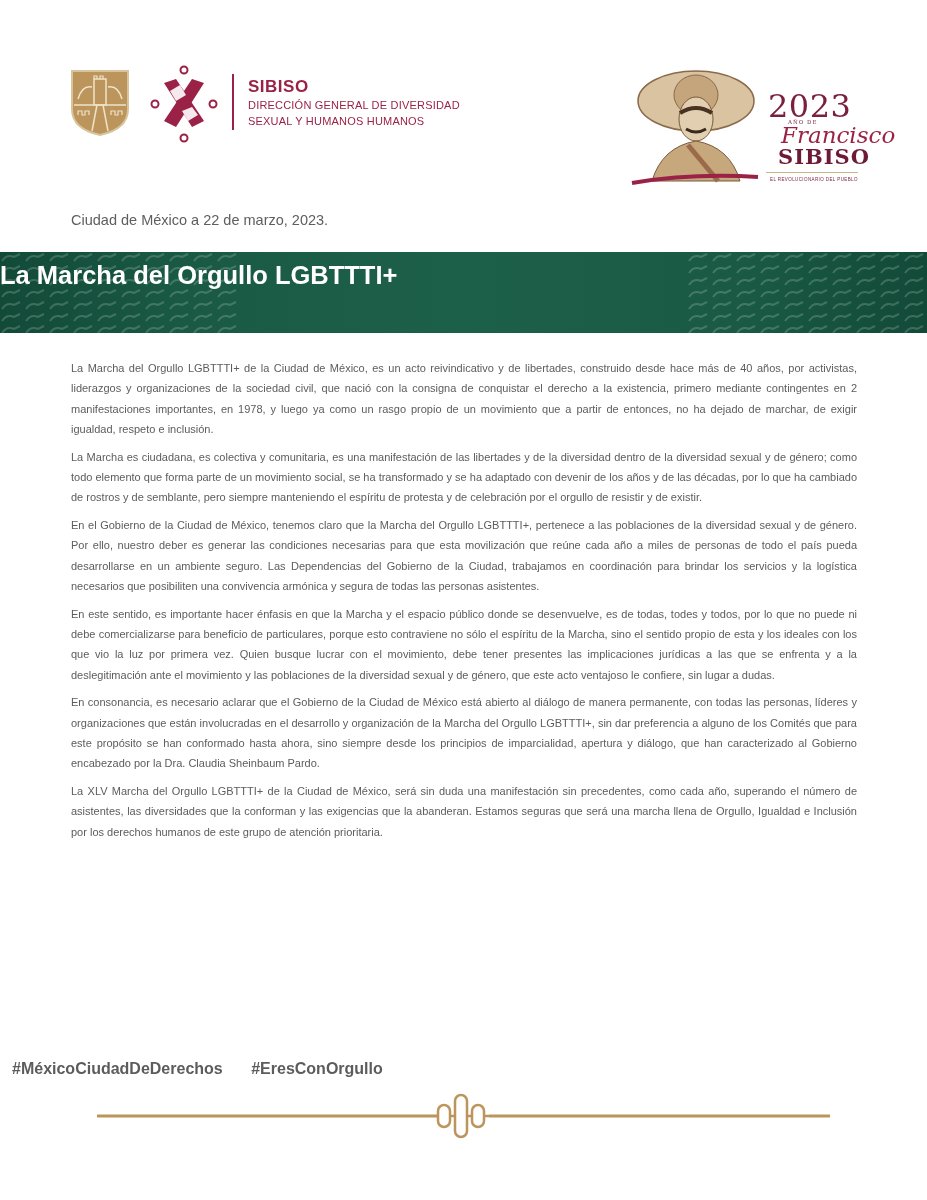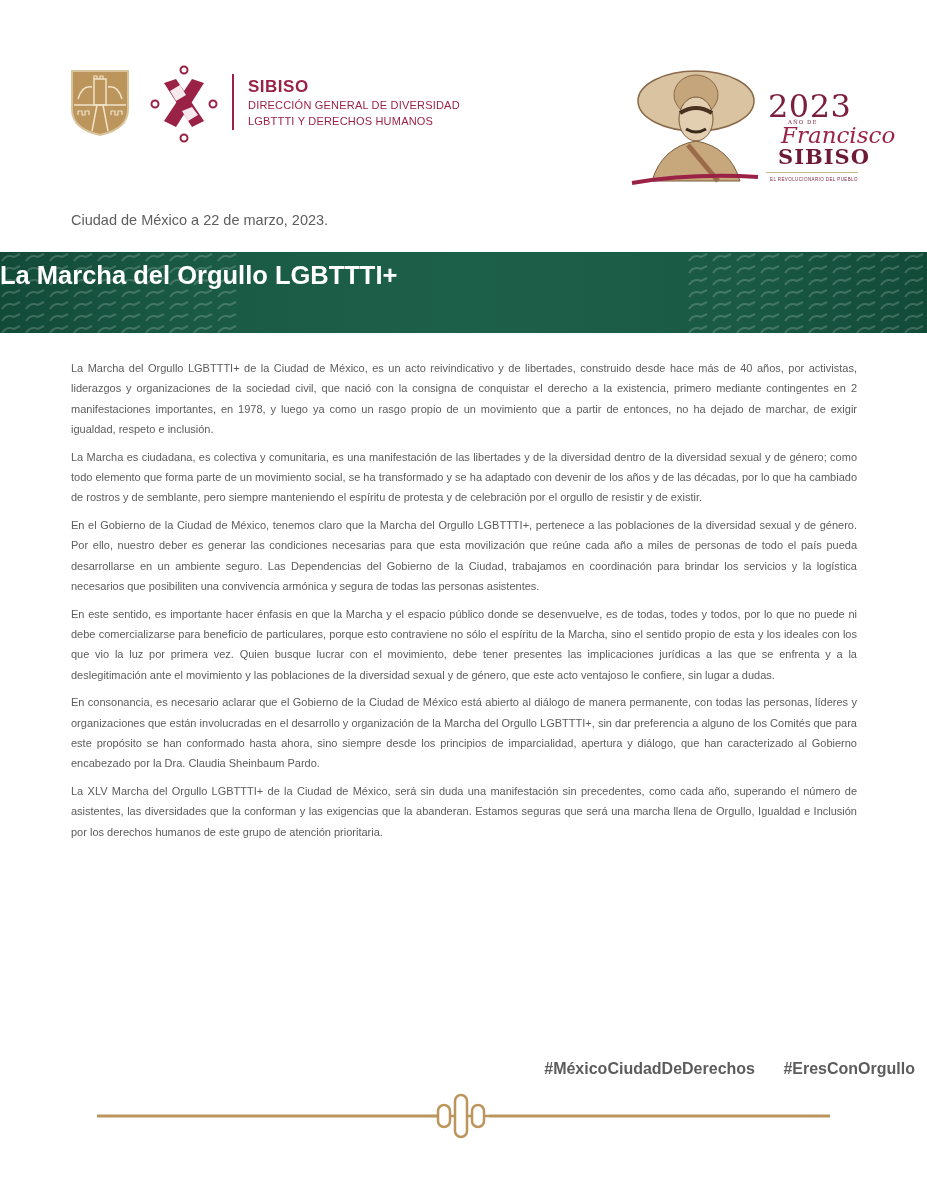--- a/index.html
+++ b/index.html
@@ -35,21 +35,21 @@
     .banner-pattern { position: absolute; top: 0; width: 240px; height: 81px; opacity: 0.18; }
     .banner-pattern.left { left: 0; }
     .banner-pattern.right { right: 0; }
     .banner-title { position: absolute; left: 0; top: 7px; width: 927px; text-align: left; color: #ffffff; font-family: "Liberation Sans", sans-serif; font-weight: bold; font-size: 25.5px; line-height: 32px; }
 
     
     .body { position: absolute; left: 71px; top: 358px; width: 786px; }
     .para { font-family: "Liberation Sans", sans-serif; font-size: 11px; line-height: 20.3px; color: #5c5c5c; text-align: justify; margin-bottom: 7.5px; }
 
     
-    .hashtags { position: absolute; left: 0; top: 1060px; width: 927px; text-align: right; font-weight: bold; font-size: 16px; color: #5c5c5c; }
+    .hashtags { position: absolute; left: 0; top: 1060px; width: 927px; text-align: left; font-weight: bold; font-size: 16px; color: #5c5c5c; }
     .hashtag { display: inline-block; margin: 0 12px; }
 
     
     .footer-ornament { position: absolute; left: 97px; top: 1092px; width: 733px; height: 50px; }
   </style>
 </head>
 <body>
 
 <div class="header">
   <svg class="cdmx-shield" viewBox="0 0 60 68">
@@ -72,21 +72,21 @@
       <path d="M54 18 L42 14 L14 56 L26 62 Z"></path>
       <path d="M20 26 L30 20 L36 30 L26 36 Z" fill="#ffffff" opacity="0.9"></path>
       <path d="M48 50 L38 56 L32 46 L42 42 Z" fill="#ffffff" opacity="0.9"></path>
     </g>
   </svg>
 
   <div class="header-divider"></div>
   <div class="sibiso-text">
     <div class="sibiso-title">SIBISO</div>
     <div class="sibiso-sub">DIRECCIÓN GENERAL DE DIVERSIDAD</div>
-    <div class="sibiso-sub">LGBTTTI Y DERECHOS HUMANOS</div>
+    <div class="sibiso-sub">SEXUAL Y HUMANOS HUMANOS</div>
   </div>
 
   <div class="villa-logo">
     <svg width="135" height="130" viewBox="0 0 135 130" style="position:absolute;left:0;top:0;">
       <ellipse cx="68" cy="38" rx="58" ry="30" fill="#d9c3a0" stroke="#8a6a4a" stroke-width="1.5"></ellipse>
       <ellipse cx="68" cy="32" rx="22" ry="20" fill="#c5a57c" stroke="#8a6a4a" stroke-width="1"></ellipse>
       <ellipse cx="68" cy="56" rx="17" ry="22" fill="#e2ceb1" stroke="#7a5a3a" stroke-width="1"></ellipse>
       <path d="M52 50 q16 -10 32 0" stroke="#4a3222" stroke-width="4" fill="none"></path>
       <path d="M58 66 q10 6 20 0" stroke="#3a2a1a" stroke-width="3" fill="none"></path>
       <path d="M24 118 q10 -34 44 -40 q34 6 44 40 Z" fill="#c7a77c" stroke="#7a5a3a" stroke-width="1"></path>

